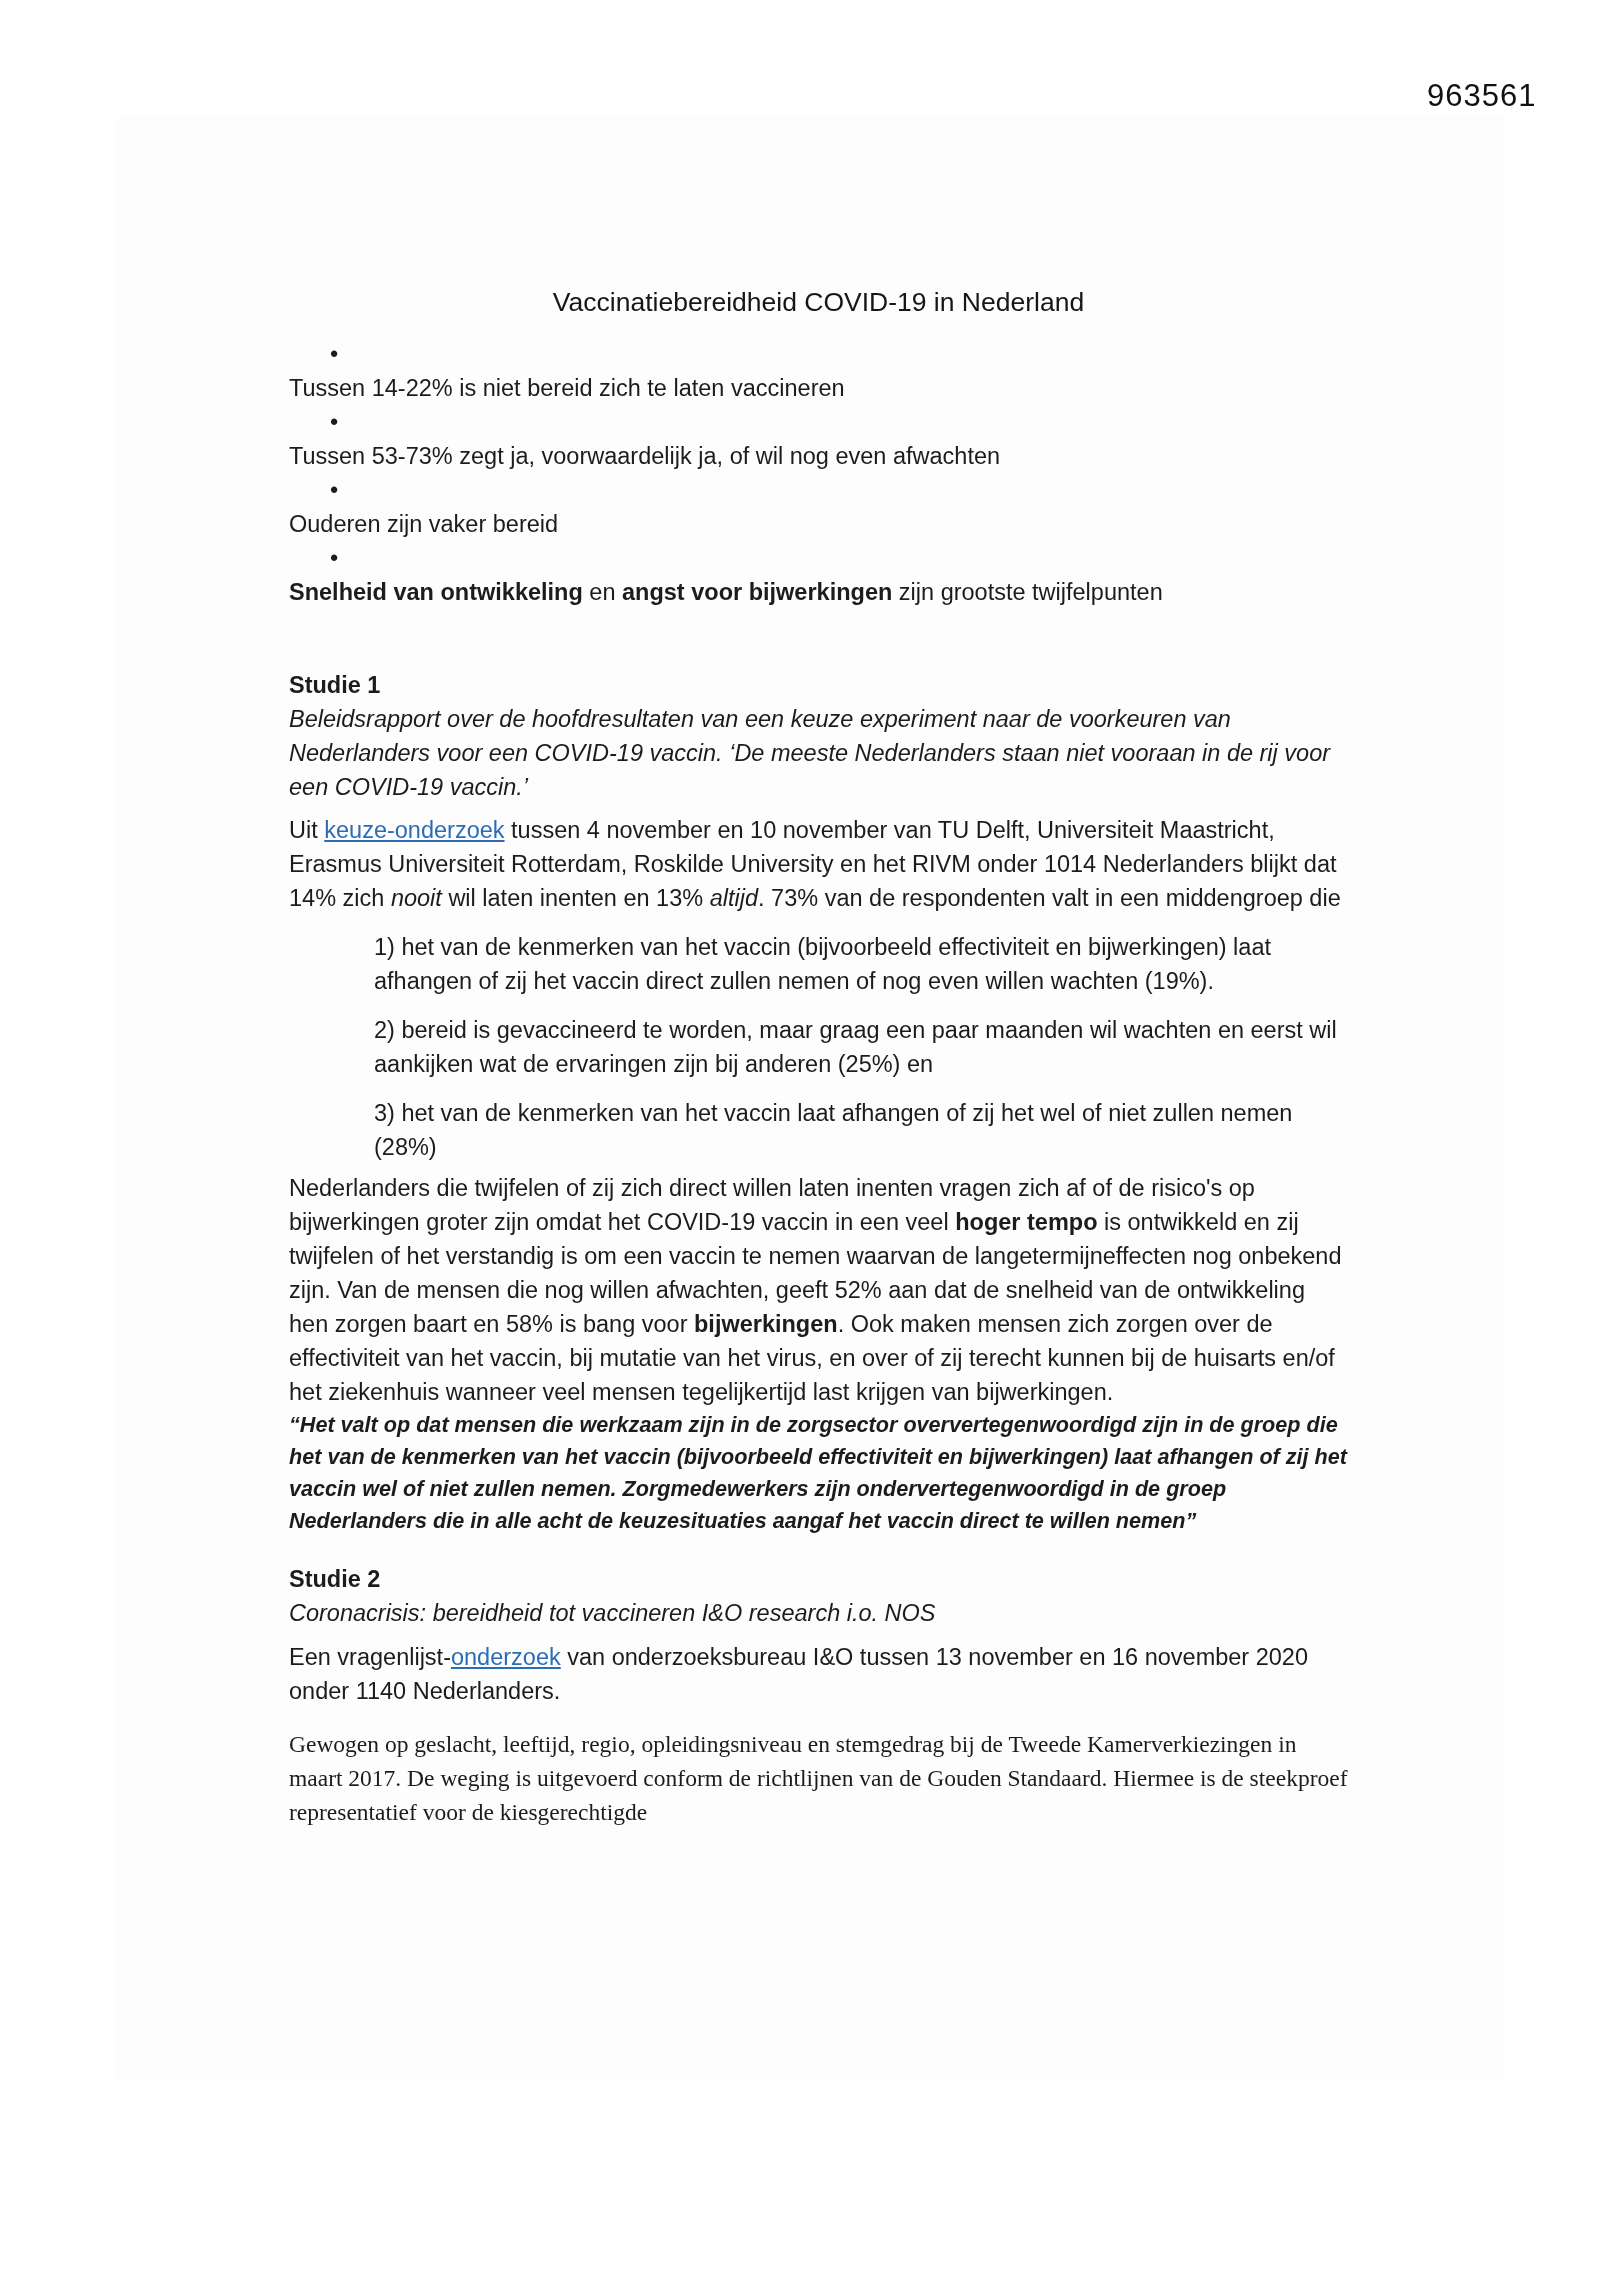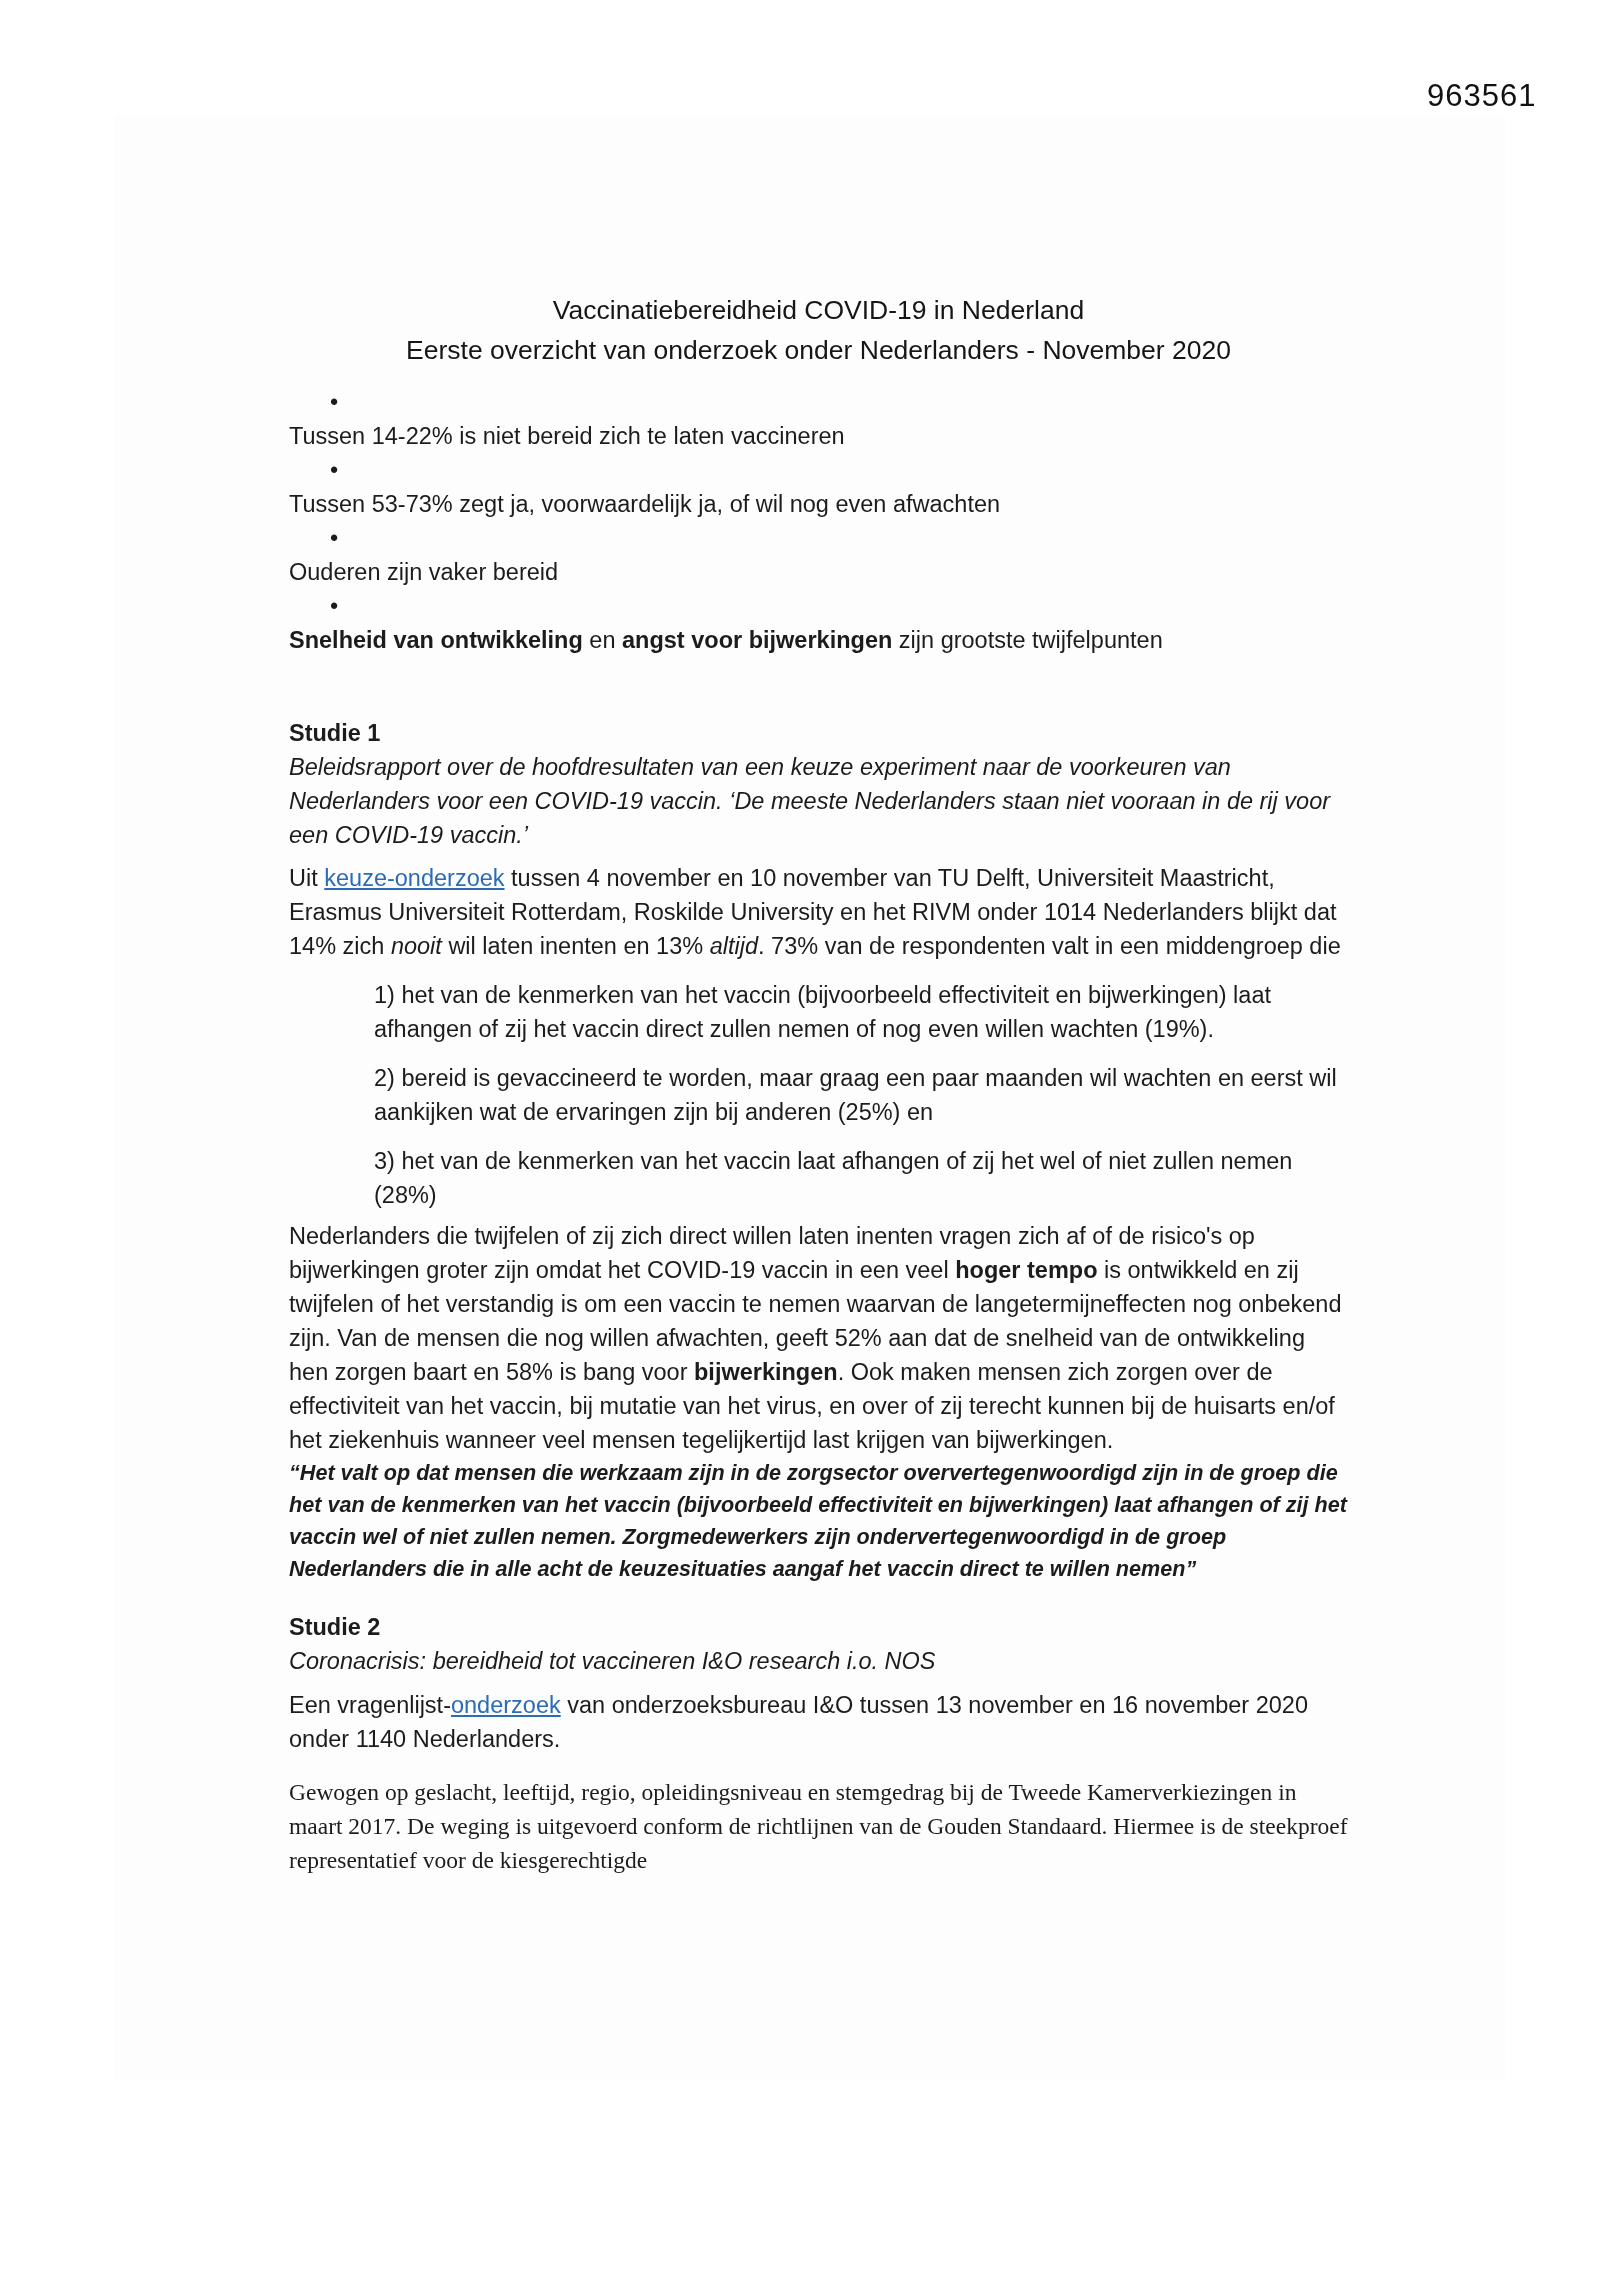--- a/index.html
+++ b/index.html
@@ -20,21 +20,21 @@
   }
   .page-number {
     position: absolute;
     top: 78px; left: 1427px;
     font-size: 31px;
     letter-spacing: 1px;
     color: #111;
   }
   .content {
     position: absolute;
-    left: 289px; top: 8px;
+    left: 289px; top: 0;
     width: 1059px;
     font-size: 23.5px;
     line-height: 34px;
   }
   .doc-title {
     margin-top: 282px;
     text-align: center;
     font-size: 26.5px;
     line-height: 40px;
     font-weight: 400;
@@ -79,21 +79,20 @@
 <body>
 
 <div class="scan-shade"></div>
 
 <div class="page-number">963561</div>
 
 <div class="content">
 
   <div class="doc-title">
     <div>Vaccinatiebereidheid COVID-19 in Nederland</div>
-    <div>Eerste overzicht van onderzoek onder Nederlanders - November 2020</div>
   </div>
 
 
   <ul class="bullet-list">
     <li class="bullet-item">
       <span class="bullet-marker"></span>
       <span class="bullet-text"><span>Tussen 14-22% is niet bereid zich te laten vaccineren</span></span>
     </li>
     <li class="bullet-item">
       <span class="bullet-marker"></span>

